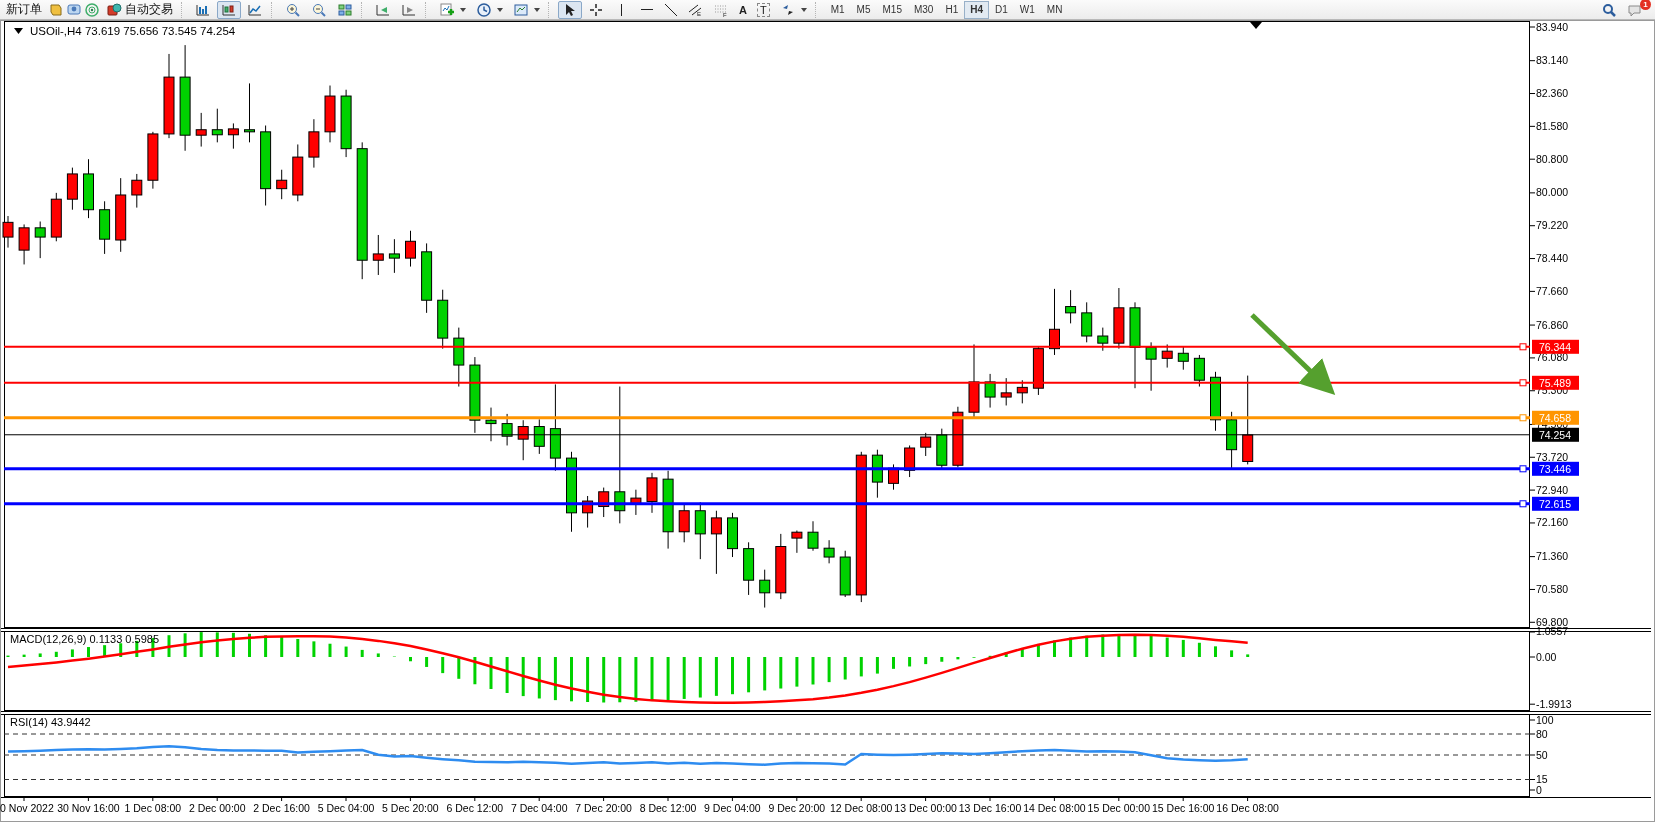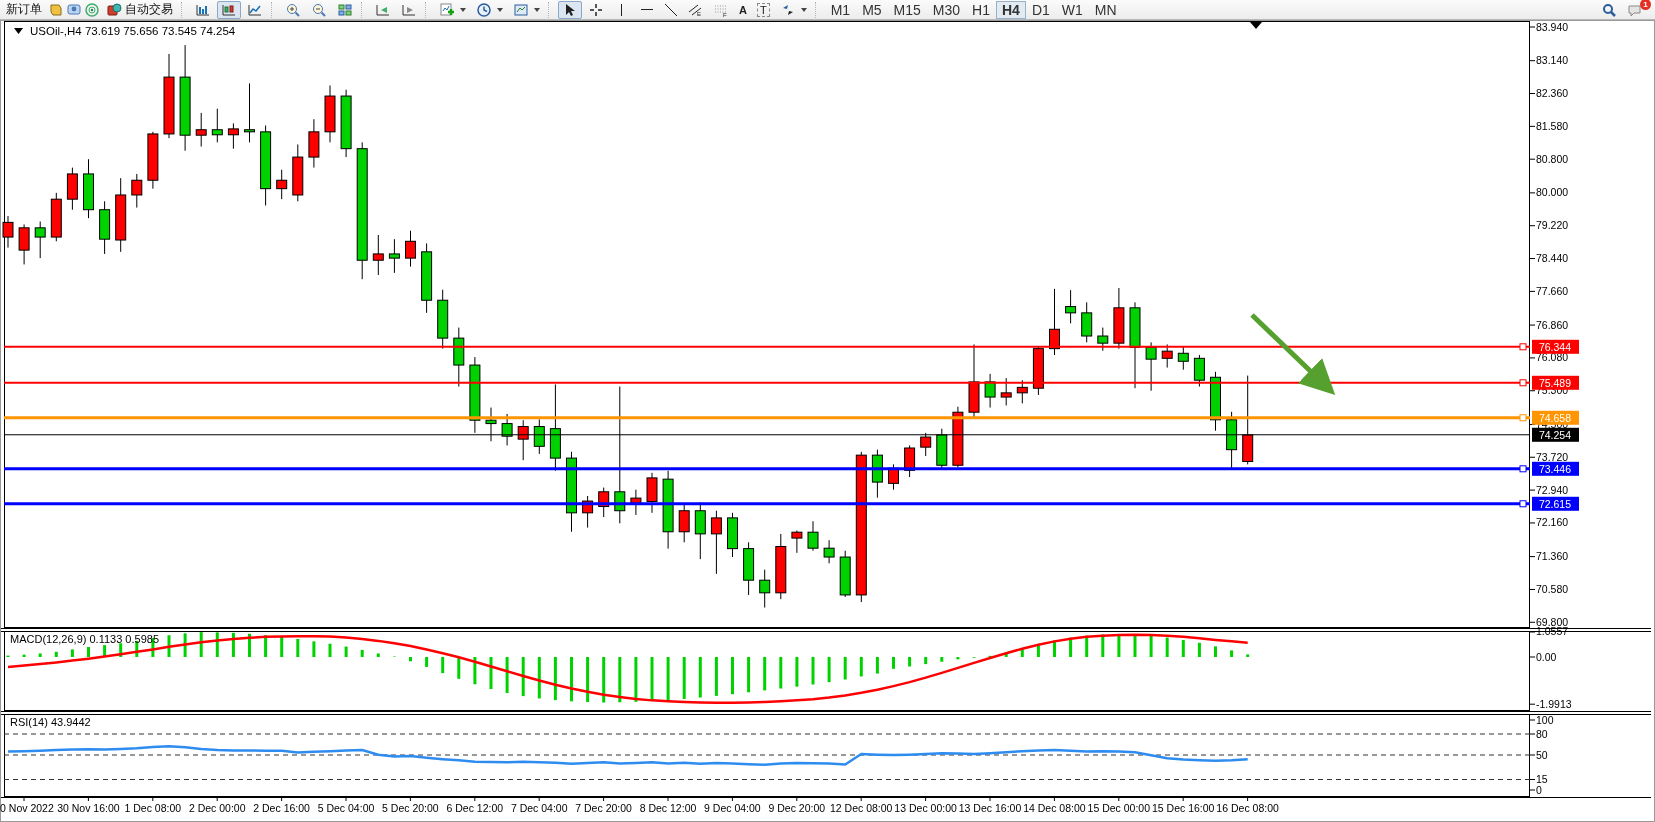--- a/index.html
+++ b/index.html
@@ -3,21 +3,21 @@
 <meta charset="utf-8">
 <style>
   html,body{margin:0;padding:0;background:#e8e8e8;font-family:"Liberation Sans",sans-serif;}
   #app{position:relative;width:1655px;height:822px;background:#0ea5e9;overflow:hidden;}
   
   #toolbar{position:absolute;top:0;left:0;width:1655px;height:20px;background:linear-gradient(#fbfbfb,#ececec);
     border-bottom:1px solid #b9b9b9;display:flex;align-items:center;gap:2px;padding:0 2px;box-sizing:border-box;z-index:5;}
   .tb-btn{display:flex;align-items:center;gap:3px;height:18px;padding:0 3px;border:1px solid transparent;border-radius:2px;cursor:default;}
   .tb-btn.pressed{border:1px solid #8aa8c8;background:#dce6f1;}
   .tb-label{font-size:12px;color:#111;white-space:nowrap;}
-  .tf-btn{font-size:14px;color:#333;padding:1px 5px;height:14px;line-height:14px;border:1px solid transparent;}
+  .tf-btn{font-size:10px;color:#333;padding:1px 5px;height:14px;line-height:14px;border:1px solid transparent;}
   .tf-btn.active{border:1px solid #98b0c8;background:#e2eaf2;font-weight:bold;}
   .tb-sep{width:5px;height:16px;border-left:1px dotted #b5b5b5;margin:0 2px;}
   .icon16{width:16px;height:16px;display:inline-block;}
   .caret{width:0;height:0;border-left:3px solid transparent;border-right:3px solid transparent;border-top:4px solid #444;margin-left:2px;}
   .glyph-line-v{display:inline-block;width:1px;height:12px;background:#222;margin:0 7px;}
   .glyph-line-h{display:inline-block;width:12px;height:1px;background:#222;margin:0 2px;}
   .glyph-line-d{display:inline-block;width:12px;height:12px;background:
       linear-gradient(45deg,transparent 46%,#222 46%,#222 54%,transparent 54%);}
   .glyph-text{font-size:11px;color:#222;font-weight:bold;}
   .glyph-text.boxed{border:1px dashed #888;padding:0 2px;font-weight:normal;}

